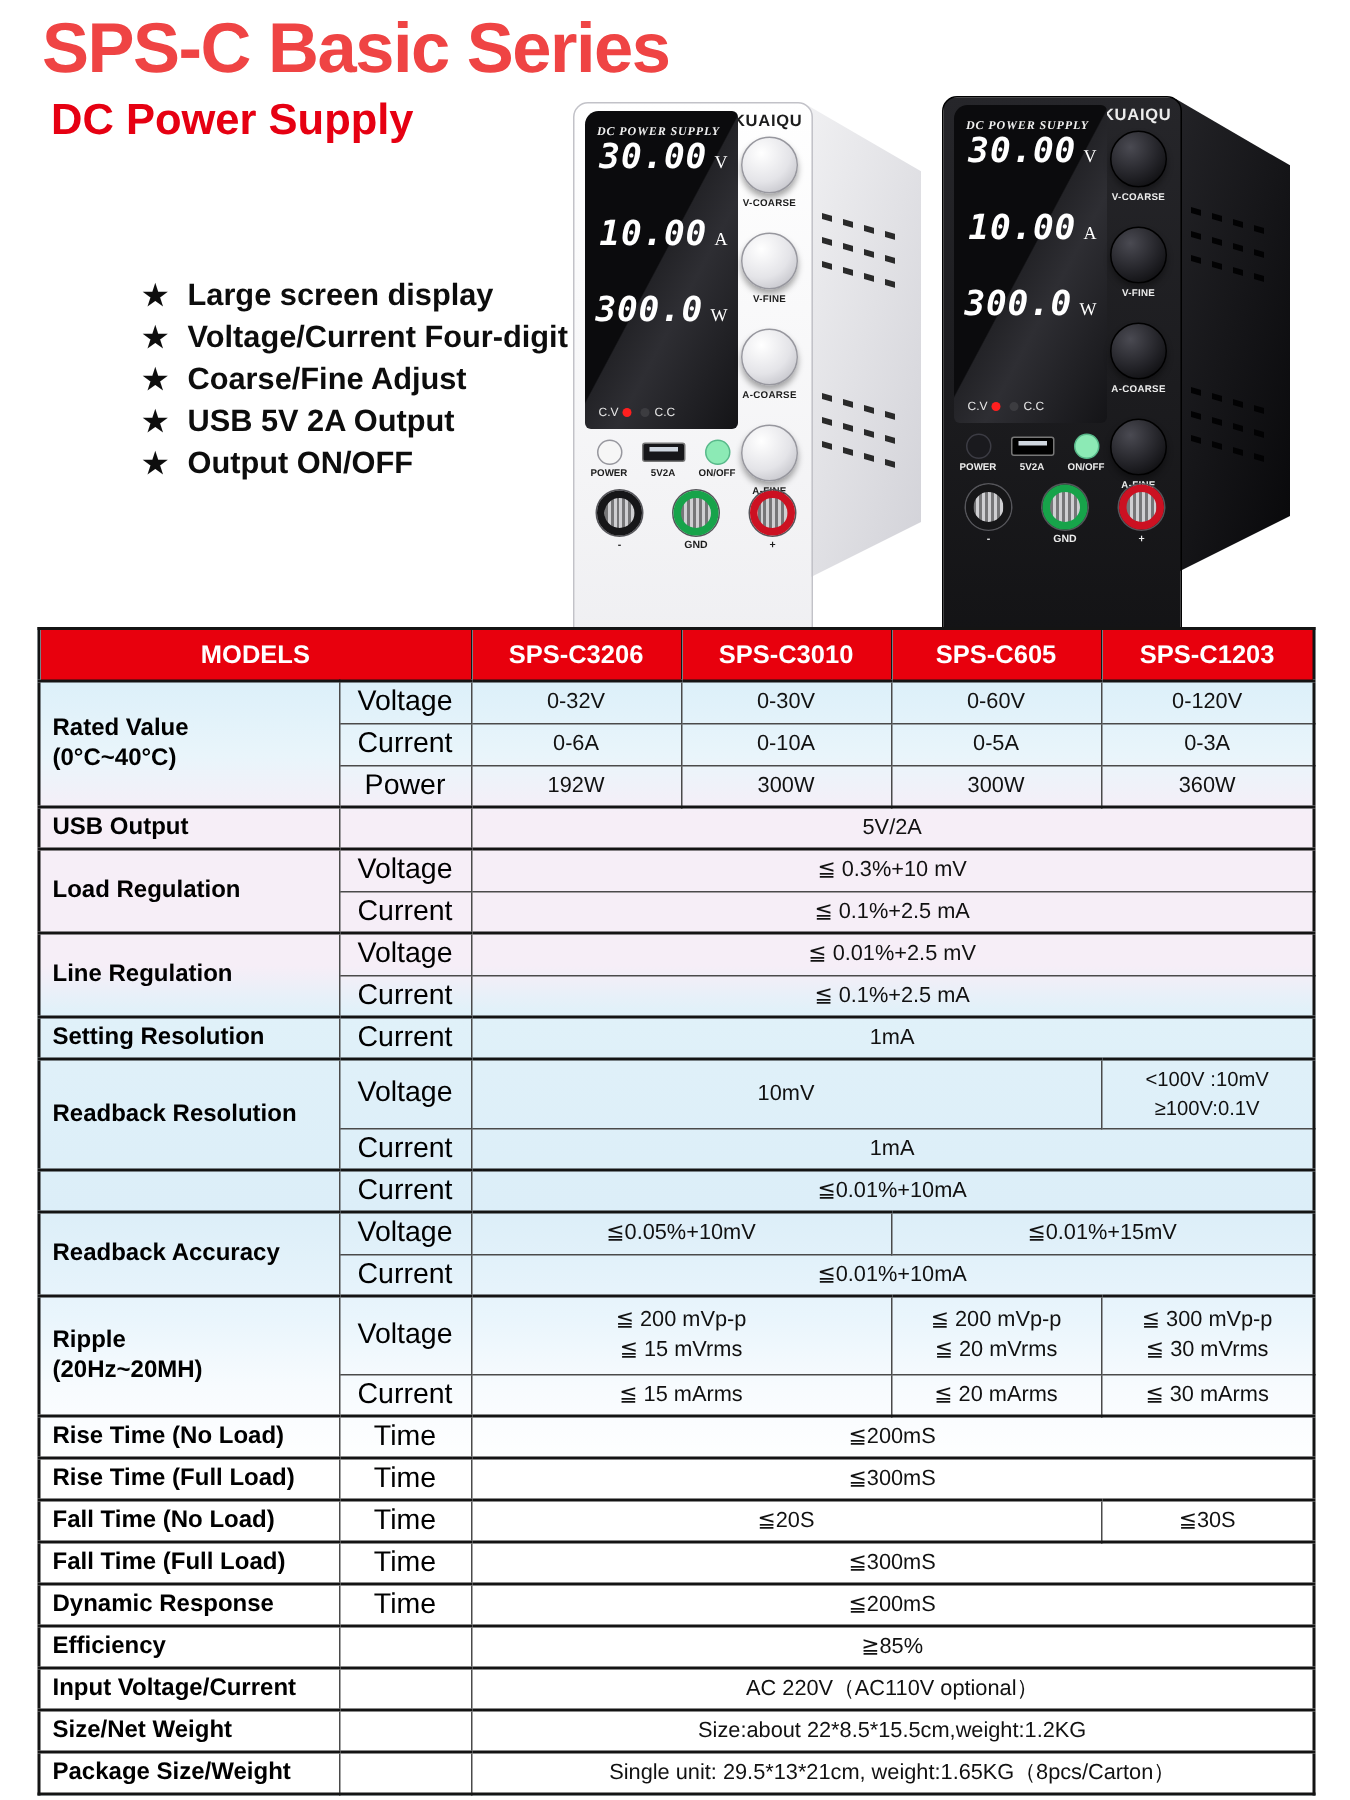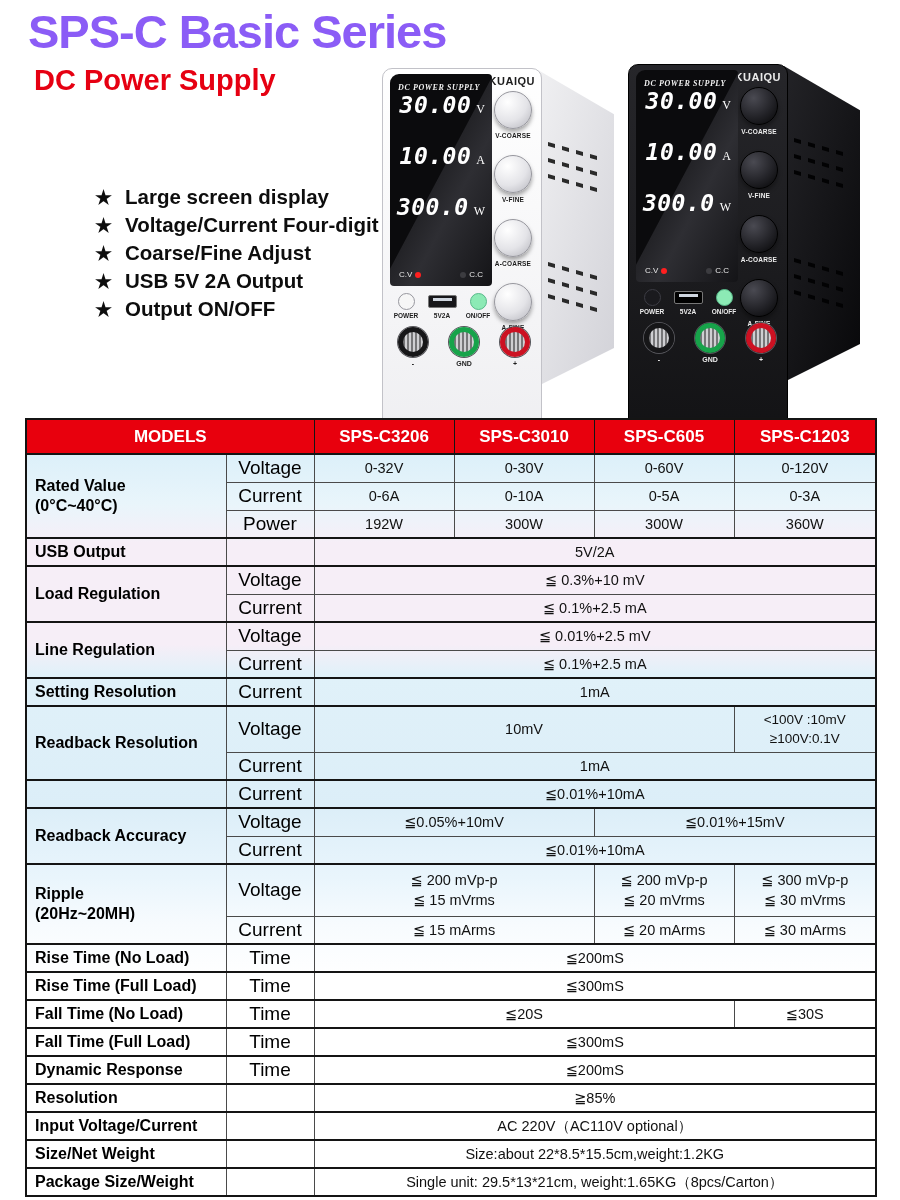--- a/index.html
+++ b/index.html
@@ -1,20 +1,20 @@
 <!DOCTYPE html>
 <html><head>
 <meta charset="utf-8">
 <style>
   html,body{margin:0;padding:0;background:#fff;}
   .page{position:relative;width:900px;height:1200px;background:#ffffff;overflow:hidden;
         font-family:"Liberation Sans",sans-serif;color:#111;}
 
   
-  .title{position:absolute;left:28px;top:4px;font-size:47px;font-weight:800;color:#8b5cf6;letter-spacing:-1px;}
+  .title{position:absolute;left:28px;top:4px;font-size:47px;font-weight:800;color:#ef4444;letter-spacing:-1px;}
   .subtitle{position:absolute;left:34px;top:64px;font-size:29px;font-weight:bold;color:#e60012;}
   .features{position:absolute;left:95px;top:183px;}
   .feat{font-size:20.5px;font-weight:bold;color:#0d0d0d;line-height:27px;white-space:nowrap;}
   .feat .star{display:inline-block;width:30px;font-size:19px;}
 
   
   .psu{position:absolute;width:236px;height:342px;}
   .psu.white{left:382px;top:60px;
     --front-bg1:#ffffff;--front-bg2:#eeeef1;--front-border:#c2c2c8;
     --side-bg1:#f0f0f2;--side-bg2:#d2d2d8;--text:#1c1c1c;--vent:#2a2a2a;
@@ -40,21 +40,21 @@
   .psu .brand{position:absolute;right:6px;top:6px;font-size:11px;font-weight:bold;color:var(--text);letter-spacing:0.5px;}
 
   .psu .display{position:absolute;left:7px;top:5px;width:102px;height:212px;border-radius:9px 4px 4px 4px;
     background:linear-gradient(118deg,#0b0b0d 48%,#232327 48.5%,#2e2e33 62%,#141417 100%);}
   .psu .ptitle{margin:9px 6px 0 8px;font-family:"Liberation Serif",serif;font-style:italic;font-weight:bold;
     font-size:8px;color:#f0f0f0;letter-spacing:0.6px;white-space:nowrap;}
   .psu .drow{display:flex;align-items:baseline;justify-content:flex-end;padding:0 7px;height:51px;}
   .psu .dval{font-family:"DejaVu Sans Mono",monospace;font-weight:bold;font-style:italic;
     font-size:23px;color:#ffffff;letter-spacing:0.5px;}
   .psu .dunit{font-size:12px;color:#ffffff;margin-left:5px;font-family:"Liberation Serif",serif;}
-  .psu .dstatus{position:absolute;bottom:7px;left:0;right:0;display:flex;justify-content:space-between;
+  .psu .dstatus{position:absolute;bottom:7px;left:0;right:0;display:flex;
     padding:0 9px;font-size:8px;color:#e8e8e8;align-items:center;}
   .psu .dot{display:inline-block;width:6px;height:6px;border-radius:50%;margin:0 3px;vertical-align:middle;}
   .psu .dot.red{background:#ff1f1f;} .psu .dot.dim{background:#3c3c40;}
 
   .psu .knobcol{position:absolute;right:3px;top:22px;width:50px;}
   .psu .kgroup{height:64px;text-align:center;}
   .psu .knob{width:36px;height:36px;border-radius:50%;margin:0 auto;
     background:radial-gradient(circle at 35% 28%,var(--knob-hi),var(--knob-mid) 55%,var(--knob-lo) 100%);
     border:1px solid var(--knob-border);box-shadow:0 3px 4px rgba(0,0,0,0.35);}
   .psu .klabel{font-size:6.5px;font-weight:bold;color:var(--text);margin-top:3px;letter-spacing:0.2px;}
@@ -438,21 +438,21 @@
         <td class="cat">Fall Time (Full Load)</td>
         <td class="sub">Time</td>
         <td class="val" colspan="4">≦300mS</td>
       </tr>
       <tr class="grp">
         <td class="cat">Dynamic Response</td>
         <td class="sub">Time</td>
         <td class="val" colspan="4">≦200mS</td>
       </tr>
       <tr class="grp">
-        <td class="cat">Resolution</td>
+        <td class="cat">Efficiency</td>
         <td class="sub"></td>
         <td class="val" colspan="4">≧85%</td>
       </tr>
       <tr class="grp">
         <td class="cat">Input Voltage/Current</td>
         <td class="sub"></td>
         <td class="val" colspan="4">AC 220V（AC110V optional）</td>
       </tr>
       <tr class="grp">
         <td class="cat">Size/Net Weight</td>

